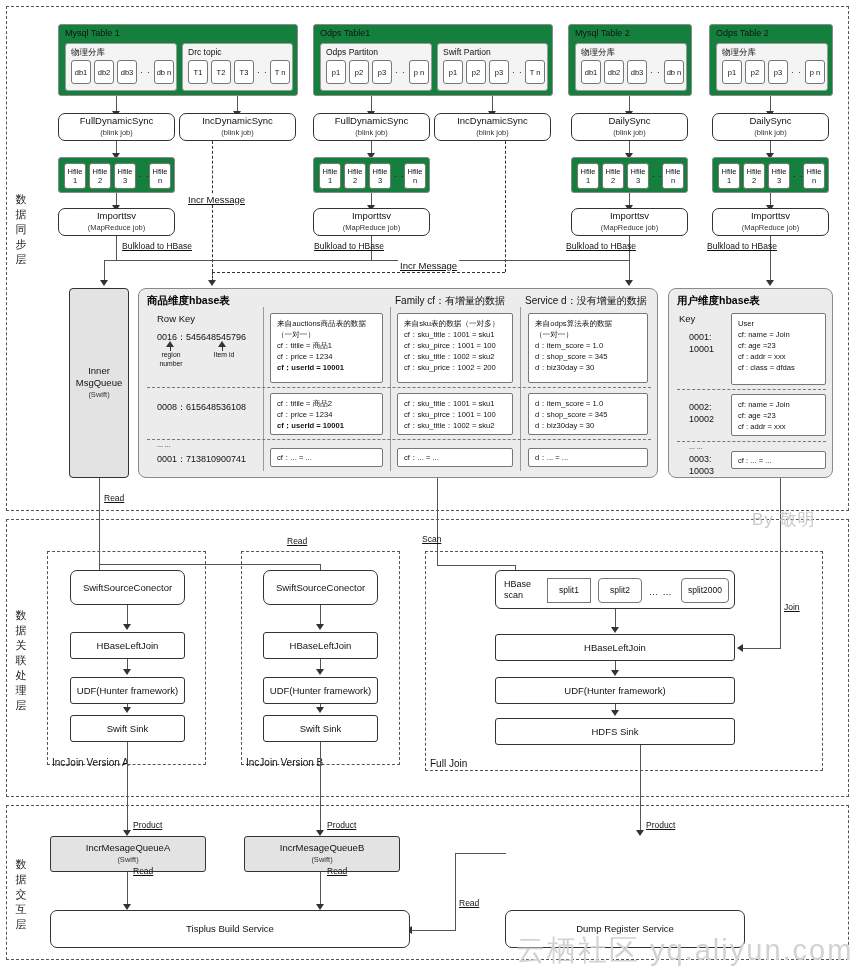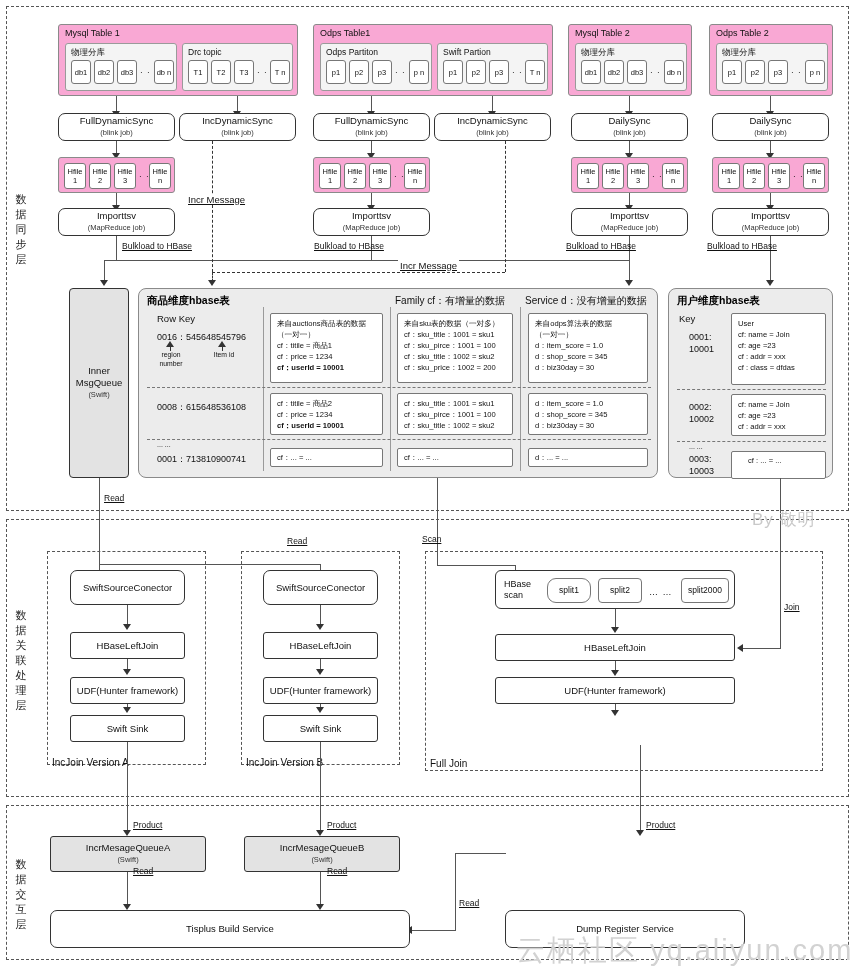--- a/index.html
+++ b/index.html
@@ -52,21 +52,21 @@
   .box .sub { font-size: 7.5px; color: #333; }
 
   .box-gray {
     background: #e3e3e3;
   }
   .box-sq { border-radius: 3px; }
 
   
   .panel {
     position: absolute;
-    background: #f9a8d4;
+    background: #15803d;
     border: 1.2px solid #8a8a8a;
     border-radius: 3px;
   }
   .panel-title {
     position: absolute;
     left: 6px; top: 3px;
     font-size: 9px;
     color: #111;
   }
   .subpanel {
@@ -522,21 +522,21 @@
       <div>cf: name = Join</div>
       <div>cf: age =23</div>
       <div>cf : addr = xxx</div>
     </div>
 
     <div class="hdivider" style="left:8px; top:152px; width:149px;"></div>
 
     <div class="rowkey" style="left:20px; top:154px; font-size:7px;">... ...</div>
     <div class="rowkey" style="left:20px; top:164px; white-space:pre-line; line-height:12px;">0003:
 10003</div>
-    <div class="cellbox" style="left:62px; top:162px; width:95px; height:28px; padding:3px 16px;">
+    <div class="cellbox" style="left:62px; top:162px; width:95px; height:18px; padding:3px 6px;">
       <div>cf : ... = ...</div>
     </div>
   </div>
 
   <div class="layer" style="left:6px; top:519px; width:843px; height:278px;"></div>
   <div class="layer-label" style="left:12px; top:608px;">
     <span>数</span>
       <span>据</span>
       <span>关</span>
       <span>联</span>
@@ -607,31 +607,34 @@
   <div class="arrow-d" style="left:316px; top:669px;"></div>
   <div class="ln-v" style="left:320px; top:704px; height:5px;"></div>
   <div class="arrow-d" style="left:316px; top:707px;"></div>
 
   <div class="group" style="left:425px; top:551px; width:398px; height:220px;"></div>
   <div class="group-label" style="left:430px; top:758px;">Full Join</div>
 
   <div class="box" style="left:495px; top:570px; width:240px; height:39px; border-radius:6px;">
     <div class="abs" style="left:8px; top:8px; width:48px; font-size:9px; line-height:11px; text-align:left; white-space:pre-line;">HBase
 scan</div>
-    <div class="chip" style="left:51px; top:7px; width:44px; height:25px; border-radius:9px; font-size:8.5px;">split1</div>
+    <div class="chip" style="left:51px; top:7px; width:44px; height:25px; border-radius:0; font-size:8.5px;">split1</div>
     <div class="chip" style="left:102px; top:7px; width:44px; height:25px; border-radius:4px; font-size:8.5px;">split2</div>
     <div class="dots" style="left:153px; top:15px; font-size:9px;">… …</div>
     <div class="chip" style="left:185px; top:7px; width:48px; height:25px; border-radius:4px; font-size:8.5px;">split2000</div>
   </div>
 
   <div class="box box-sq" style="left:495px; top:634px; width:240px; height:27px;">
     <div>HBaseLeftJoin</div>
   </div>
   <div class="box box-sq" style="left:495px; top:677px; width:240px; height:27px;">
     <div>UDF(Hunter framework)</div>
+  </div>
+  <div class="box box-sq" style="left:495px; top:718px; width:240px; height:27px;">
+    <div>HDFS Sink</div>
   </div>
   <div class="ln-v" style="left:615px; top:609px; height:20px;"></div>
   <div class="arrow-d" style="left:611px; top:627px;"></div>
   <div class="ln-v" style="left:615px; top:661px; height:11px;"></div>
   <div class="arrow-d" style="left:611px; top:670px;"></div>
   <div class="ln-v" style="left:615px; top:704px; height:8px;"></div>
   <div class="arrow-d" style="left:611px; top:710px;"></div>
 
   <div class="layer" style="left:6px; top:805px; width:843px; height:155px;"></div>
   <div class="layer-label" style="left:12px; top:857px;">

